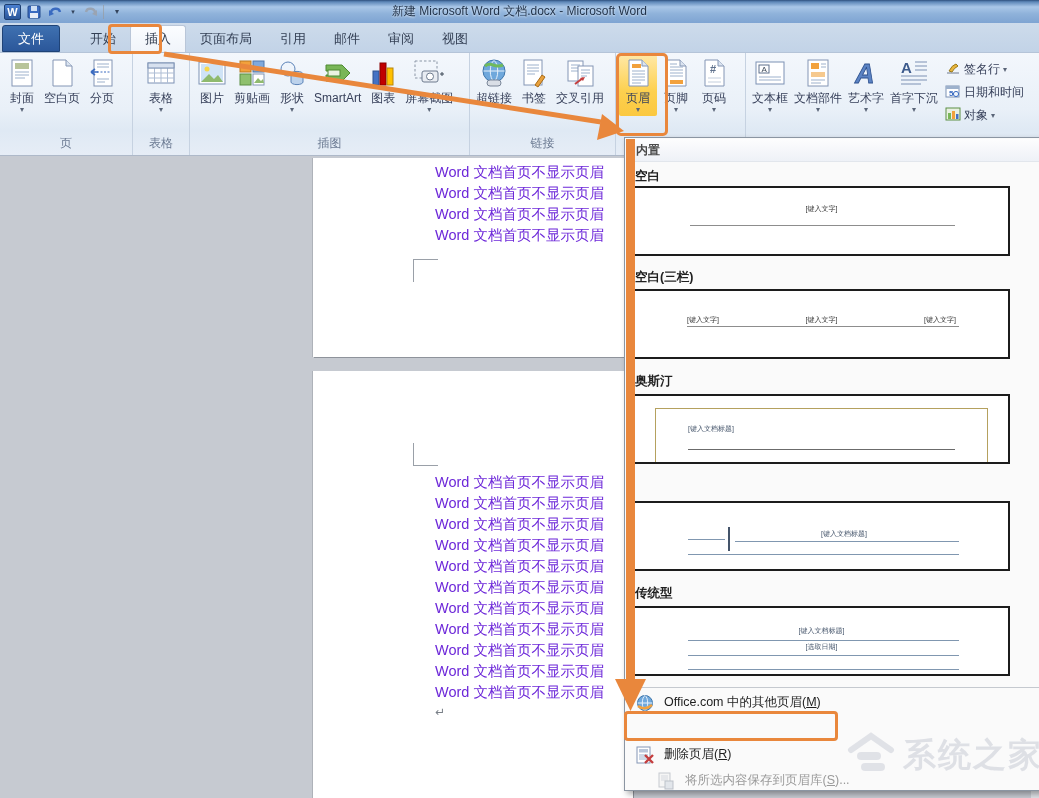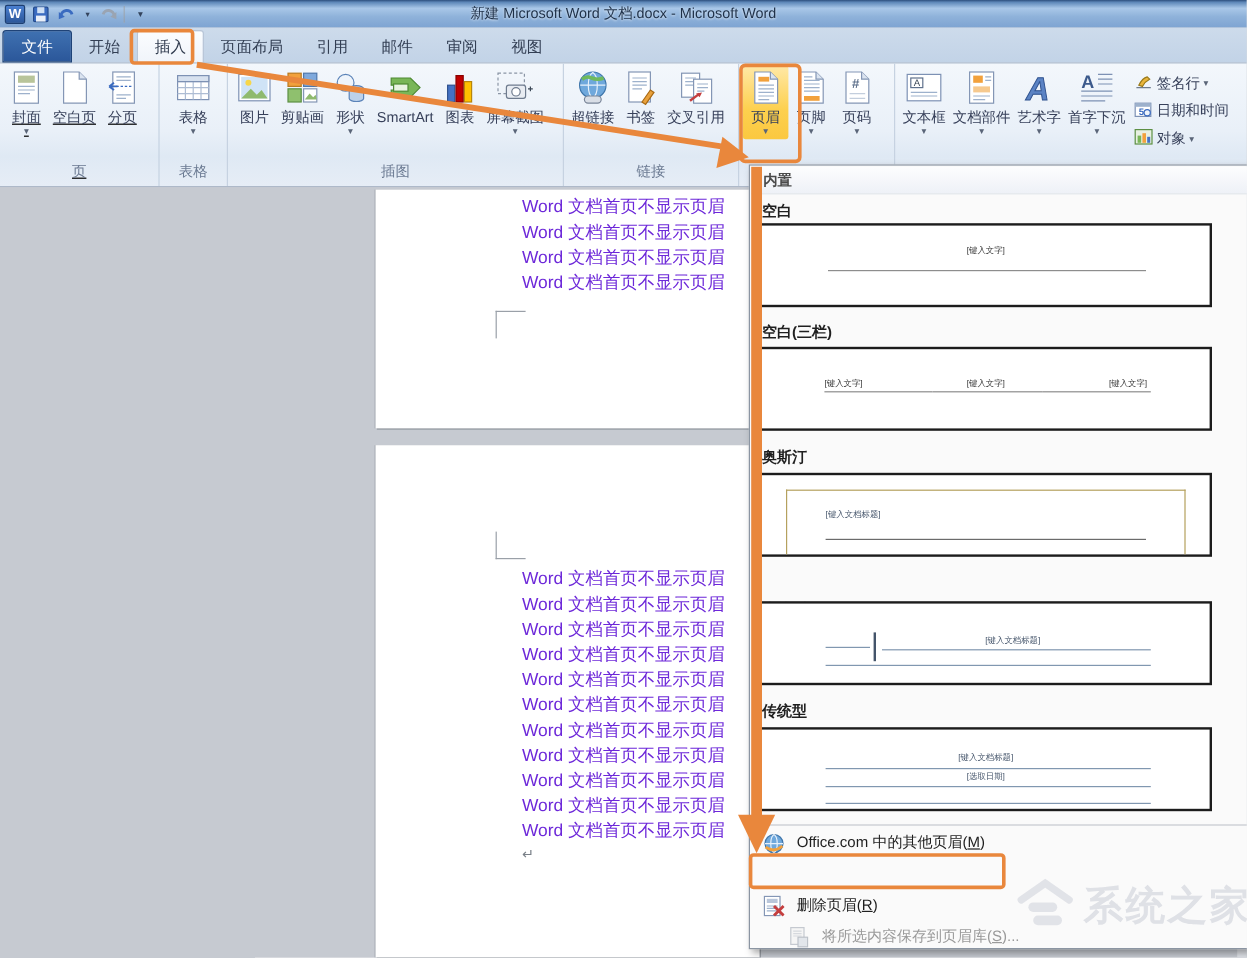--- a/index.html
+++ b/index.html
@@ -18,21 +18,21 @@
   .qbtn { width:18px; height:16px; display:flex; align-items:center; justify-content:center; font-size:11px; }
   .title-text { position:absolute; left:0; right:0; text-align:center; font-size:12px; color:#1e3048;
     text-shadow:0 1px 2px rgba(255,255,255,.7); }
 
   
   .tabrow { position:absolute; left:0; top:23px; width:1039px; height:30px;
     background:linear-gradient(#cddbeb,#c2d3e7); border-bottom:1px solid #b5c4d8; display:flex; align-items:flex-end; }
   .tab { height:27px; padding:0 14px; font-size:13px; color:#37custom3c52; color:#333f54; display:flex;
     align-items:center; border-radius:3px 3px 0 0; }
   .tab.file { background:linear-gradient(#3f71b1,#2b579a); color:#fff; border:1px solid #1f4377;
-    margin-left:2px; margin-right:0; padding:0 15px; }
+    margin-left:2px; margin-right:16px; padding:0 15px; }
   .tab.active { background:linear-gradient(#fbfdff,#f0f4fa); border:1px solid #b9c6d8; border-bottom:none; color:#2f3a4d; }
 
   
   .ribbon { position:absolute; left:0; top:53px; width:1039px; height:103px;
     background:linear-gradient(#f3f7fc 0%, #e9f0f8 55%, #dfe9f4 76%, #e6edf6 100%);
     border-bottom:1px solid #aeb9c9; display:flex; }
   .rgroup { position:relative; height:102px; border-right:1px solid #c6d2e1; display:flex; flex-direction:column; }
   .rgroup .btns { flex:1; display:flex; align-items:flex-start; padding:2px 3px 0 3px; }
   .rgroup .glabel { height:21px; text-align:center; font-size:12px; color:#6b7a92; line-height:19px; }
   .bigbtn { display:flex; flex-direction:column; align-items:center; padding:2px 3px; border-radius:2px; }
@@ -133,21 +133,21 @@
     <div class="tab active">插入</div>
     <div class="tab">页面布局</div>
     <div class="tab">引用</div>
     <div class="tab">邮件</div>
     <div class="tab">审阅</div>
     <div class="tab">视图</div>
   </div>
 
   <div class="ribbon">
 
-    <div class="rgroup" style="width:133px;text-decoration:underline;">
+    <div class="rgroup" style="width:133px;">
       <div class="btns">
         <div class="bigbtn">
           <div class="ic">
             <svg width="28" height="30">
                 <rect x="4" y="2" width="20" height="26" fill="#fff" stroke="#8496b5"></rect>
                 <rect x="7" y="5" width="14" height="6" fill="#b8c49a"></rect>
                 <path d="M7 14h14M7 17h14M7 20h10" stroke="#9db1cc"></path>
               </svg>
           </div>
           <div class="bl">封面</div>

